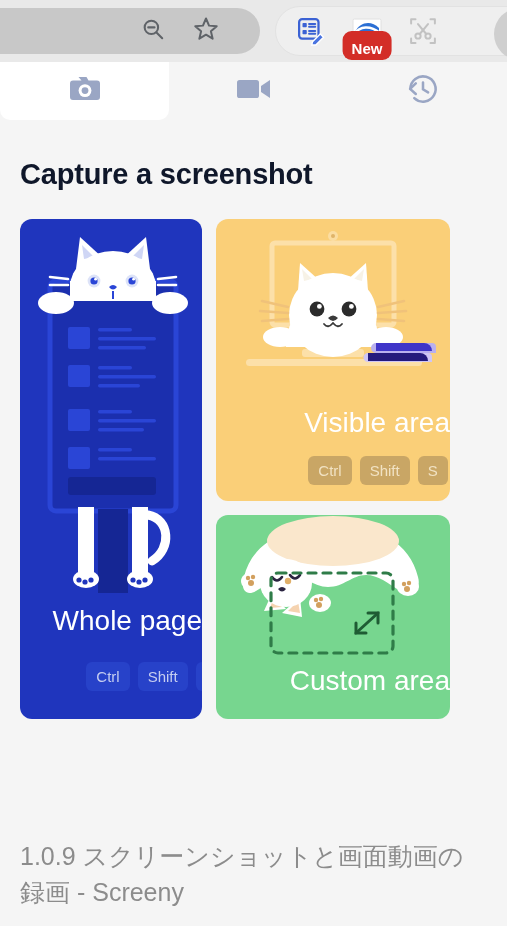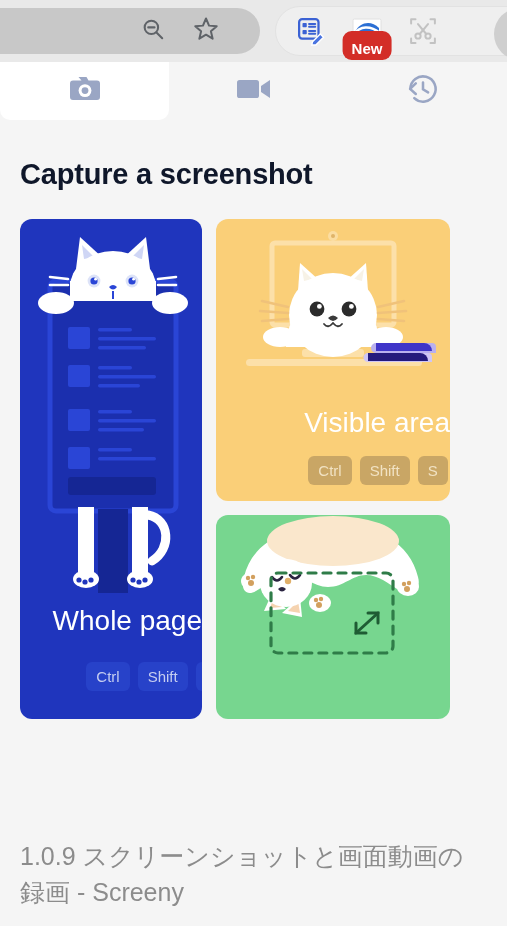--- a/index.html
+++ b/index.html
@@ -421,17 +421,18 @@
 
         <rect x="55" y="58" width="122" height="80" rx="7" fill="none" stroke="#2f7c48" stroke-width="3.2" stroke-dasharray="8 7" stroke-linecap="round"></rect>
 
         <g stroke="#1f5c34" stroke-width="3" stroke-linecap="round" fill="none">
           <line x1="140" y1="118" x2="162" y2="98"></line>
           <polyline points="162,108 162,98 152,98"></polyline>
           <polyline points="140,108 140,118 150,118"></polyline>
         </g>
       </svg>
 
+      <div class="card-label">Custom area</div>
     </div>
   </div>
 </div>
 
 <div class="footer">1.0.9 スクリーンショットと画面動画の録画 - Screeny</div>
 
 </body></html>

